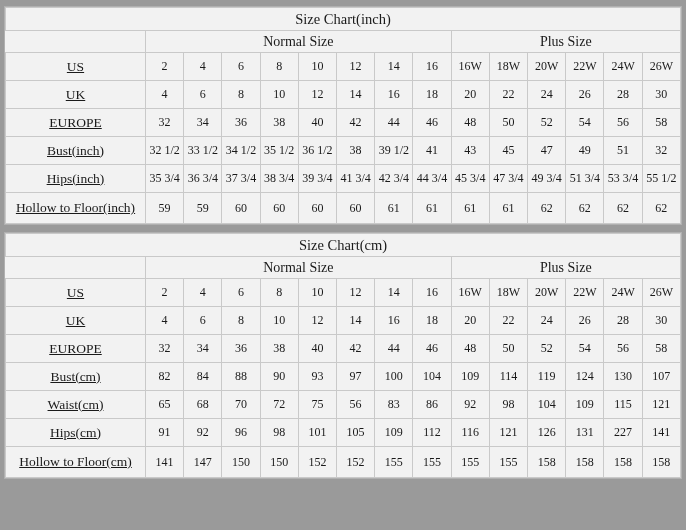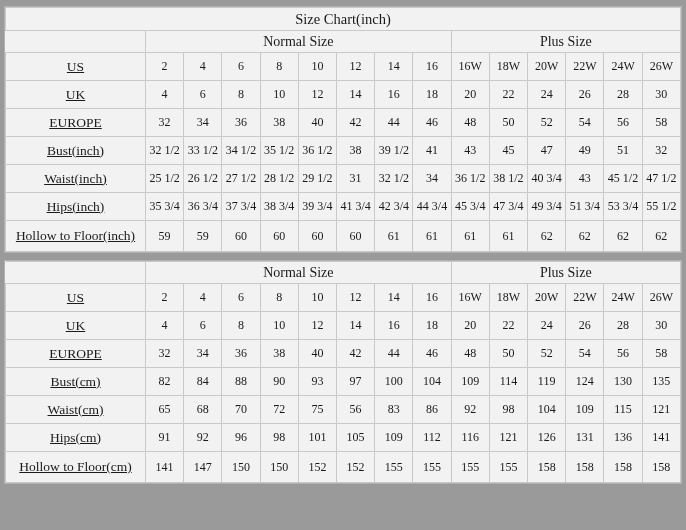--- a/index.html
+++ b/index.html
@@ -160,37 +160,20 @@
           <td class="val">39 1/2</td>
           <td class="val">41</td>
           <td class="val">43</td>
           <td class="val">45</td>
           <td class="val">47</td>
           <td class="val">49</td>
           <td class="val">51</td>
           <td class="val">32</td>
         </tr>
 
-        <tr class="data-row">
-          <td class="rowhead corner">Waist(inch)</td>
-          <td class="val">25 1/2</td>
-          <td class="val">26 1/2</td>
-          <td class="val">27 1/2</td>
-          <td class="val">28 1/2</td>
-          <td class="val">29 1/2</td>
-          <td class="val">31</td>
-          <td class="val">32 1/2</td>
-          <td class="val">34</td>
-          <td class="val">36 1/2</td>
-          <td class="val">38 1/2</td>
-          <td class="val">40 3/4</td>
-          <td class="val">43</td>
-          <td class="val">45 1/2</td>
-          <td class="val">47 1/2</td>
-        </tr>
 
         <tr class="data-row">
           <td class="rowhead corner">Hips(inch)</td>
           <td class="val">35 3/4</td>
           <td class="val">36 3/4</td>
           <td class="val">37 3/4</td>
           <td class="val">38 3/4</td>
           <td class="val">39 3/4</td>
           <td class="val">41 3/4</td>
           <td class="val">42 3/4</td>
@@ -224,20 +207,23 @@
     </table>
   </div>
 
   <div class="chart-block">
     <table class="size-table">
       <colgroup>
         <col style="width:140px">
         <col span="14">
       </colgroup>
       <tbody>
+        <tr class="title-row">
+          <td colspan="15">Size Chart(cm)</td>
+        </tr>
         <tr class="group-row">
           <td class="blank corner"></td>
           <td colspan="8">Normal Size</td>
           <td colspan="6">Plus Size</td>
         </tr>
 
         <tr class="data-row">
           <td class="rowhead corner">US</td>
           <td class="val">2</td>
           <td class="val">4</td>
@@ -299,21 +285,21 @@
           <td class="val">90</td>
           <td class="val">93</td>
           <td class="val">97</td>
           <td class="val">100</td>
           <td class="val">104</td>
           <td class="val">109</td>
           <td class="val">114</td>
           <td class="val">119</td>
           <td class="val">124</td>
           <td class="val">130</td>
-          <td class="val">135</td>
+          <td class="val">107</td>
         </tr>
 
         <tr class="data-row">
           <td class="rowhead corner">Waist(cm)</td>
           <td class="val">65</td>
           <td class="val">68</td>
           <td class="val">70</td>
           <td class="val">72</td>
           <td class="val">75</td>
           <td class="val">56</td>
@@ -334,21 +320,21 @@
           <td class="val">96</td>
           <td class="val">98</td>
           <td class="val">101</td>
           <td class="val">105</td>
           <td class="val">109</td>
           <td class="val">112</td>
           <td class="val">116</td>
           <td class="val">121</td>
           <td class="val">126</td>
           <td class="val">131</td>
-          <td class="val">136</td>
+          <td class="val">227</td>
           <td class="val">141</td>
         </tr>
 
         <tr class="data-row row-tall">
           <td class="rowhead corner hollow-label">Hollow to Floor(cm)</td>
           <td class="val">141</td>
           <td class="val">147</td>
           <td class="val">150</td>
           <td class="val">150</td>
           <td class="val">152</td>

